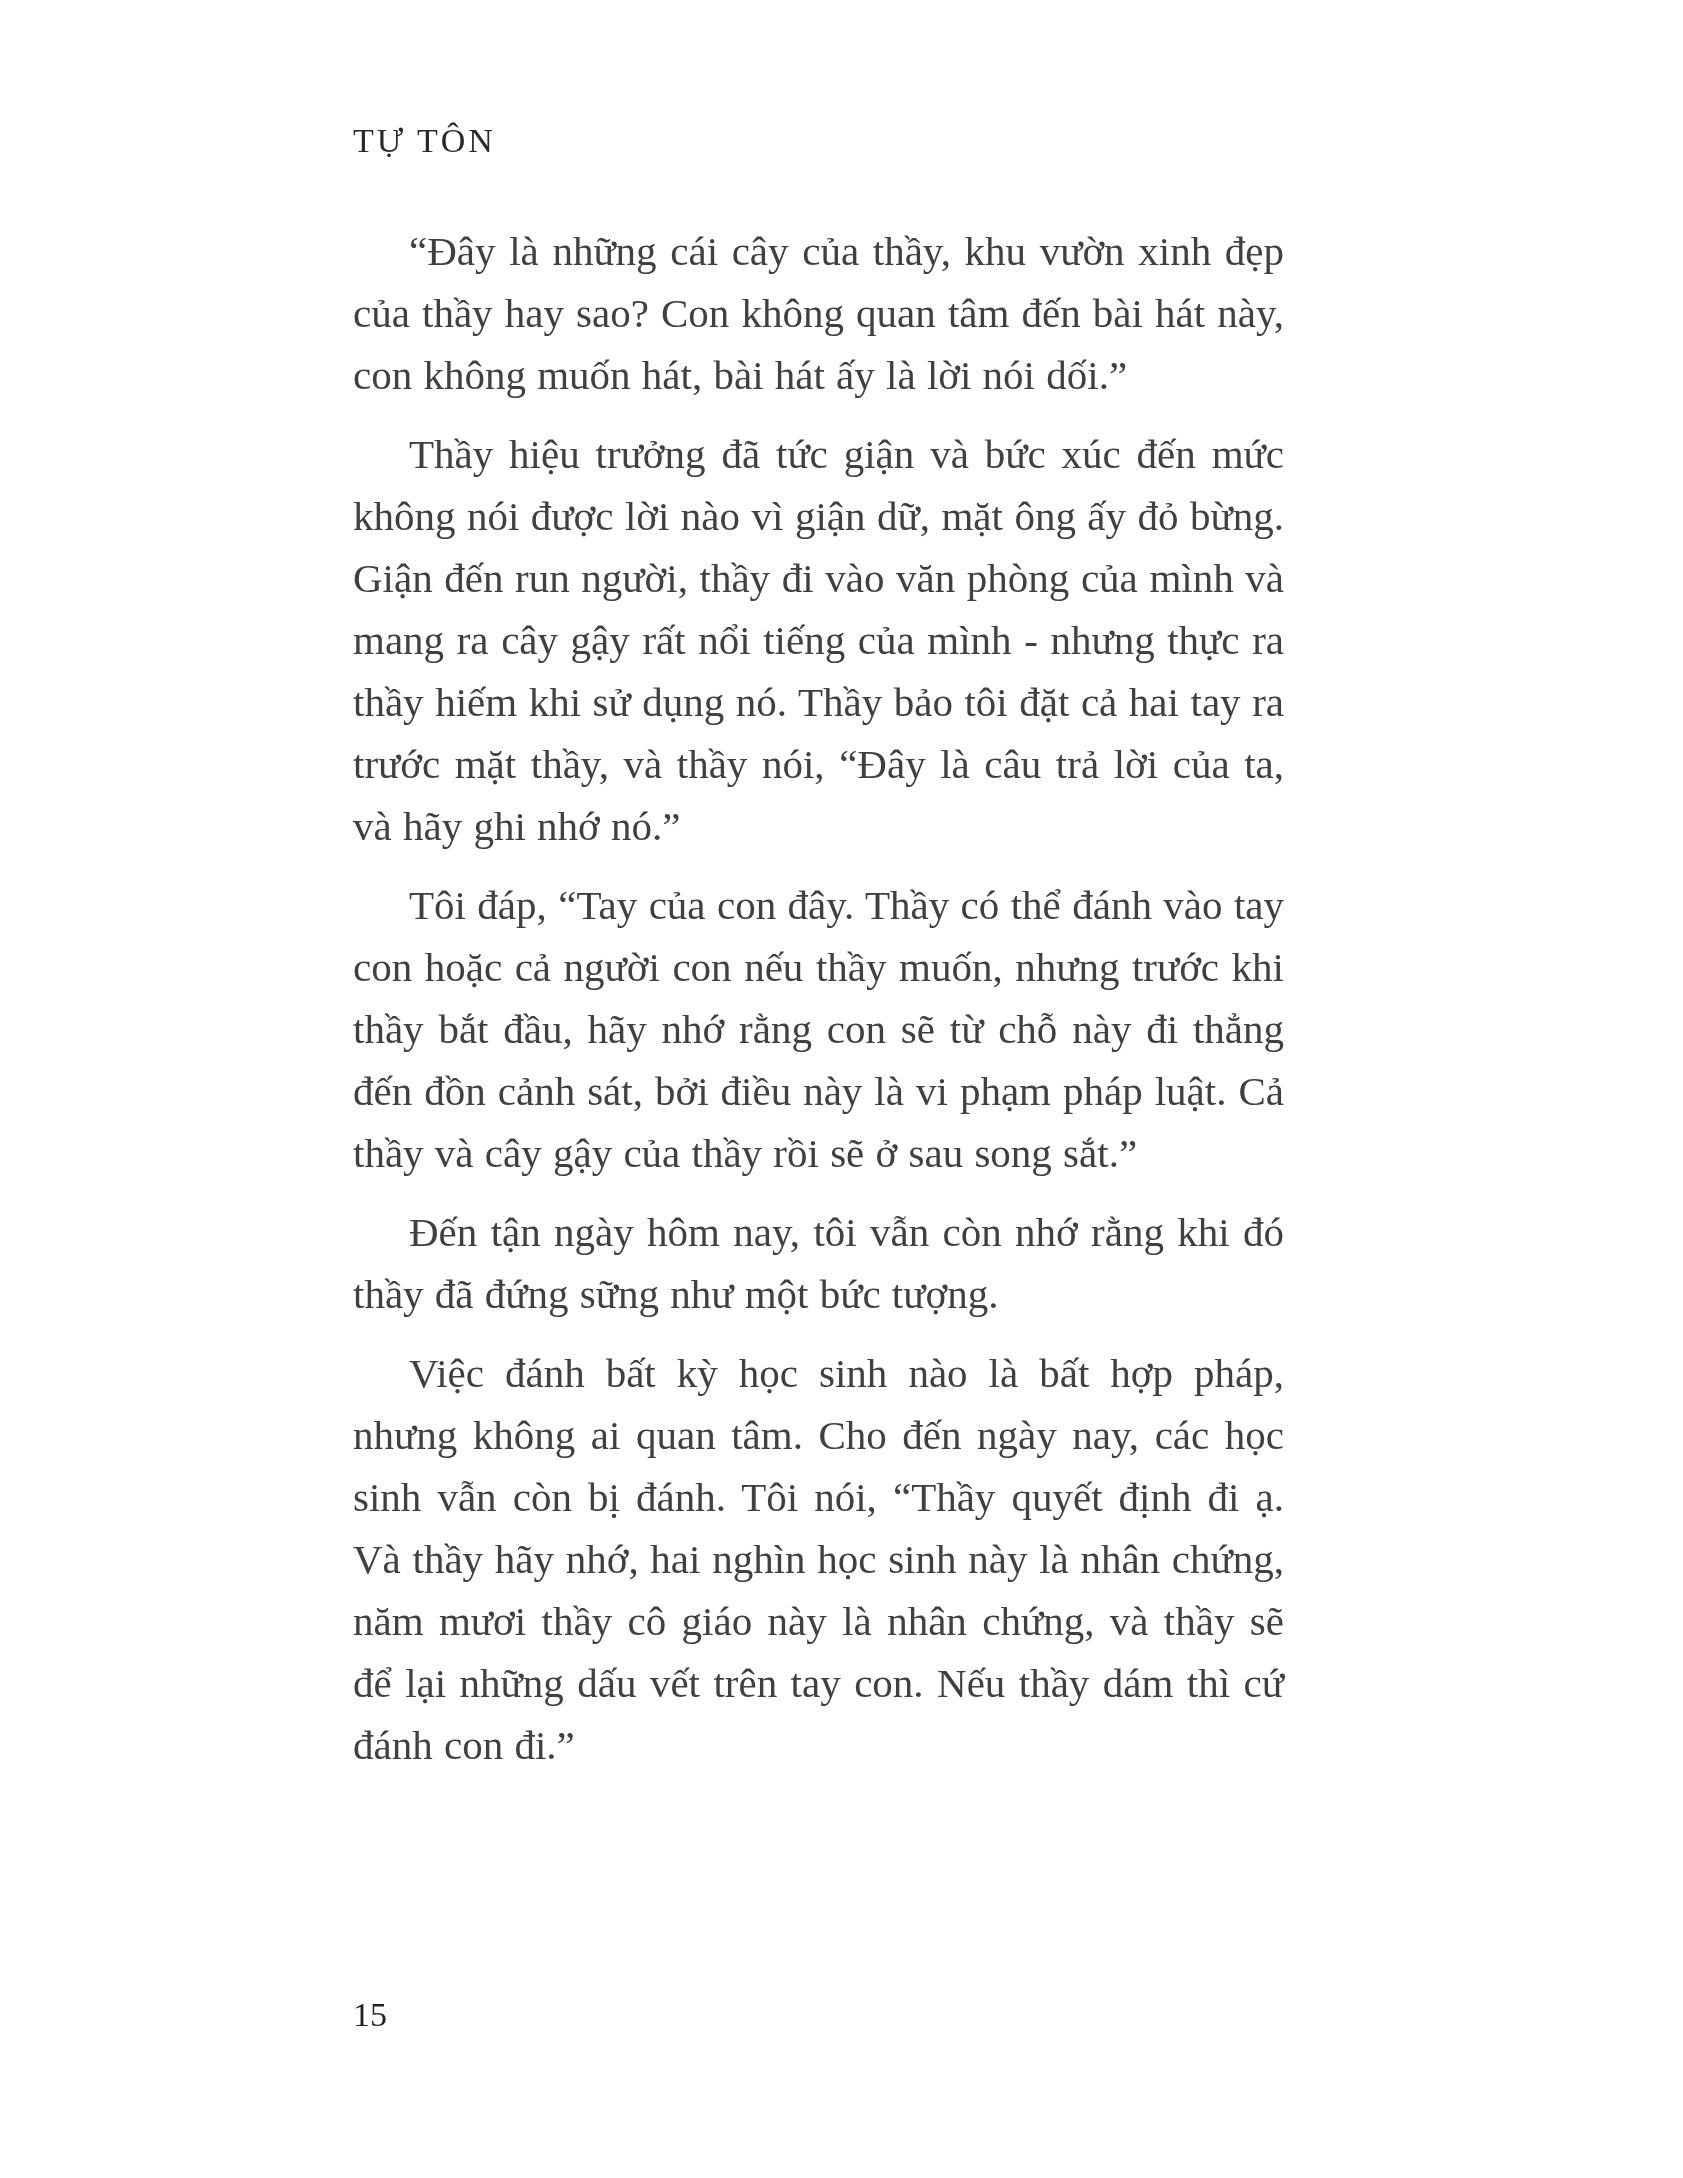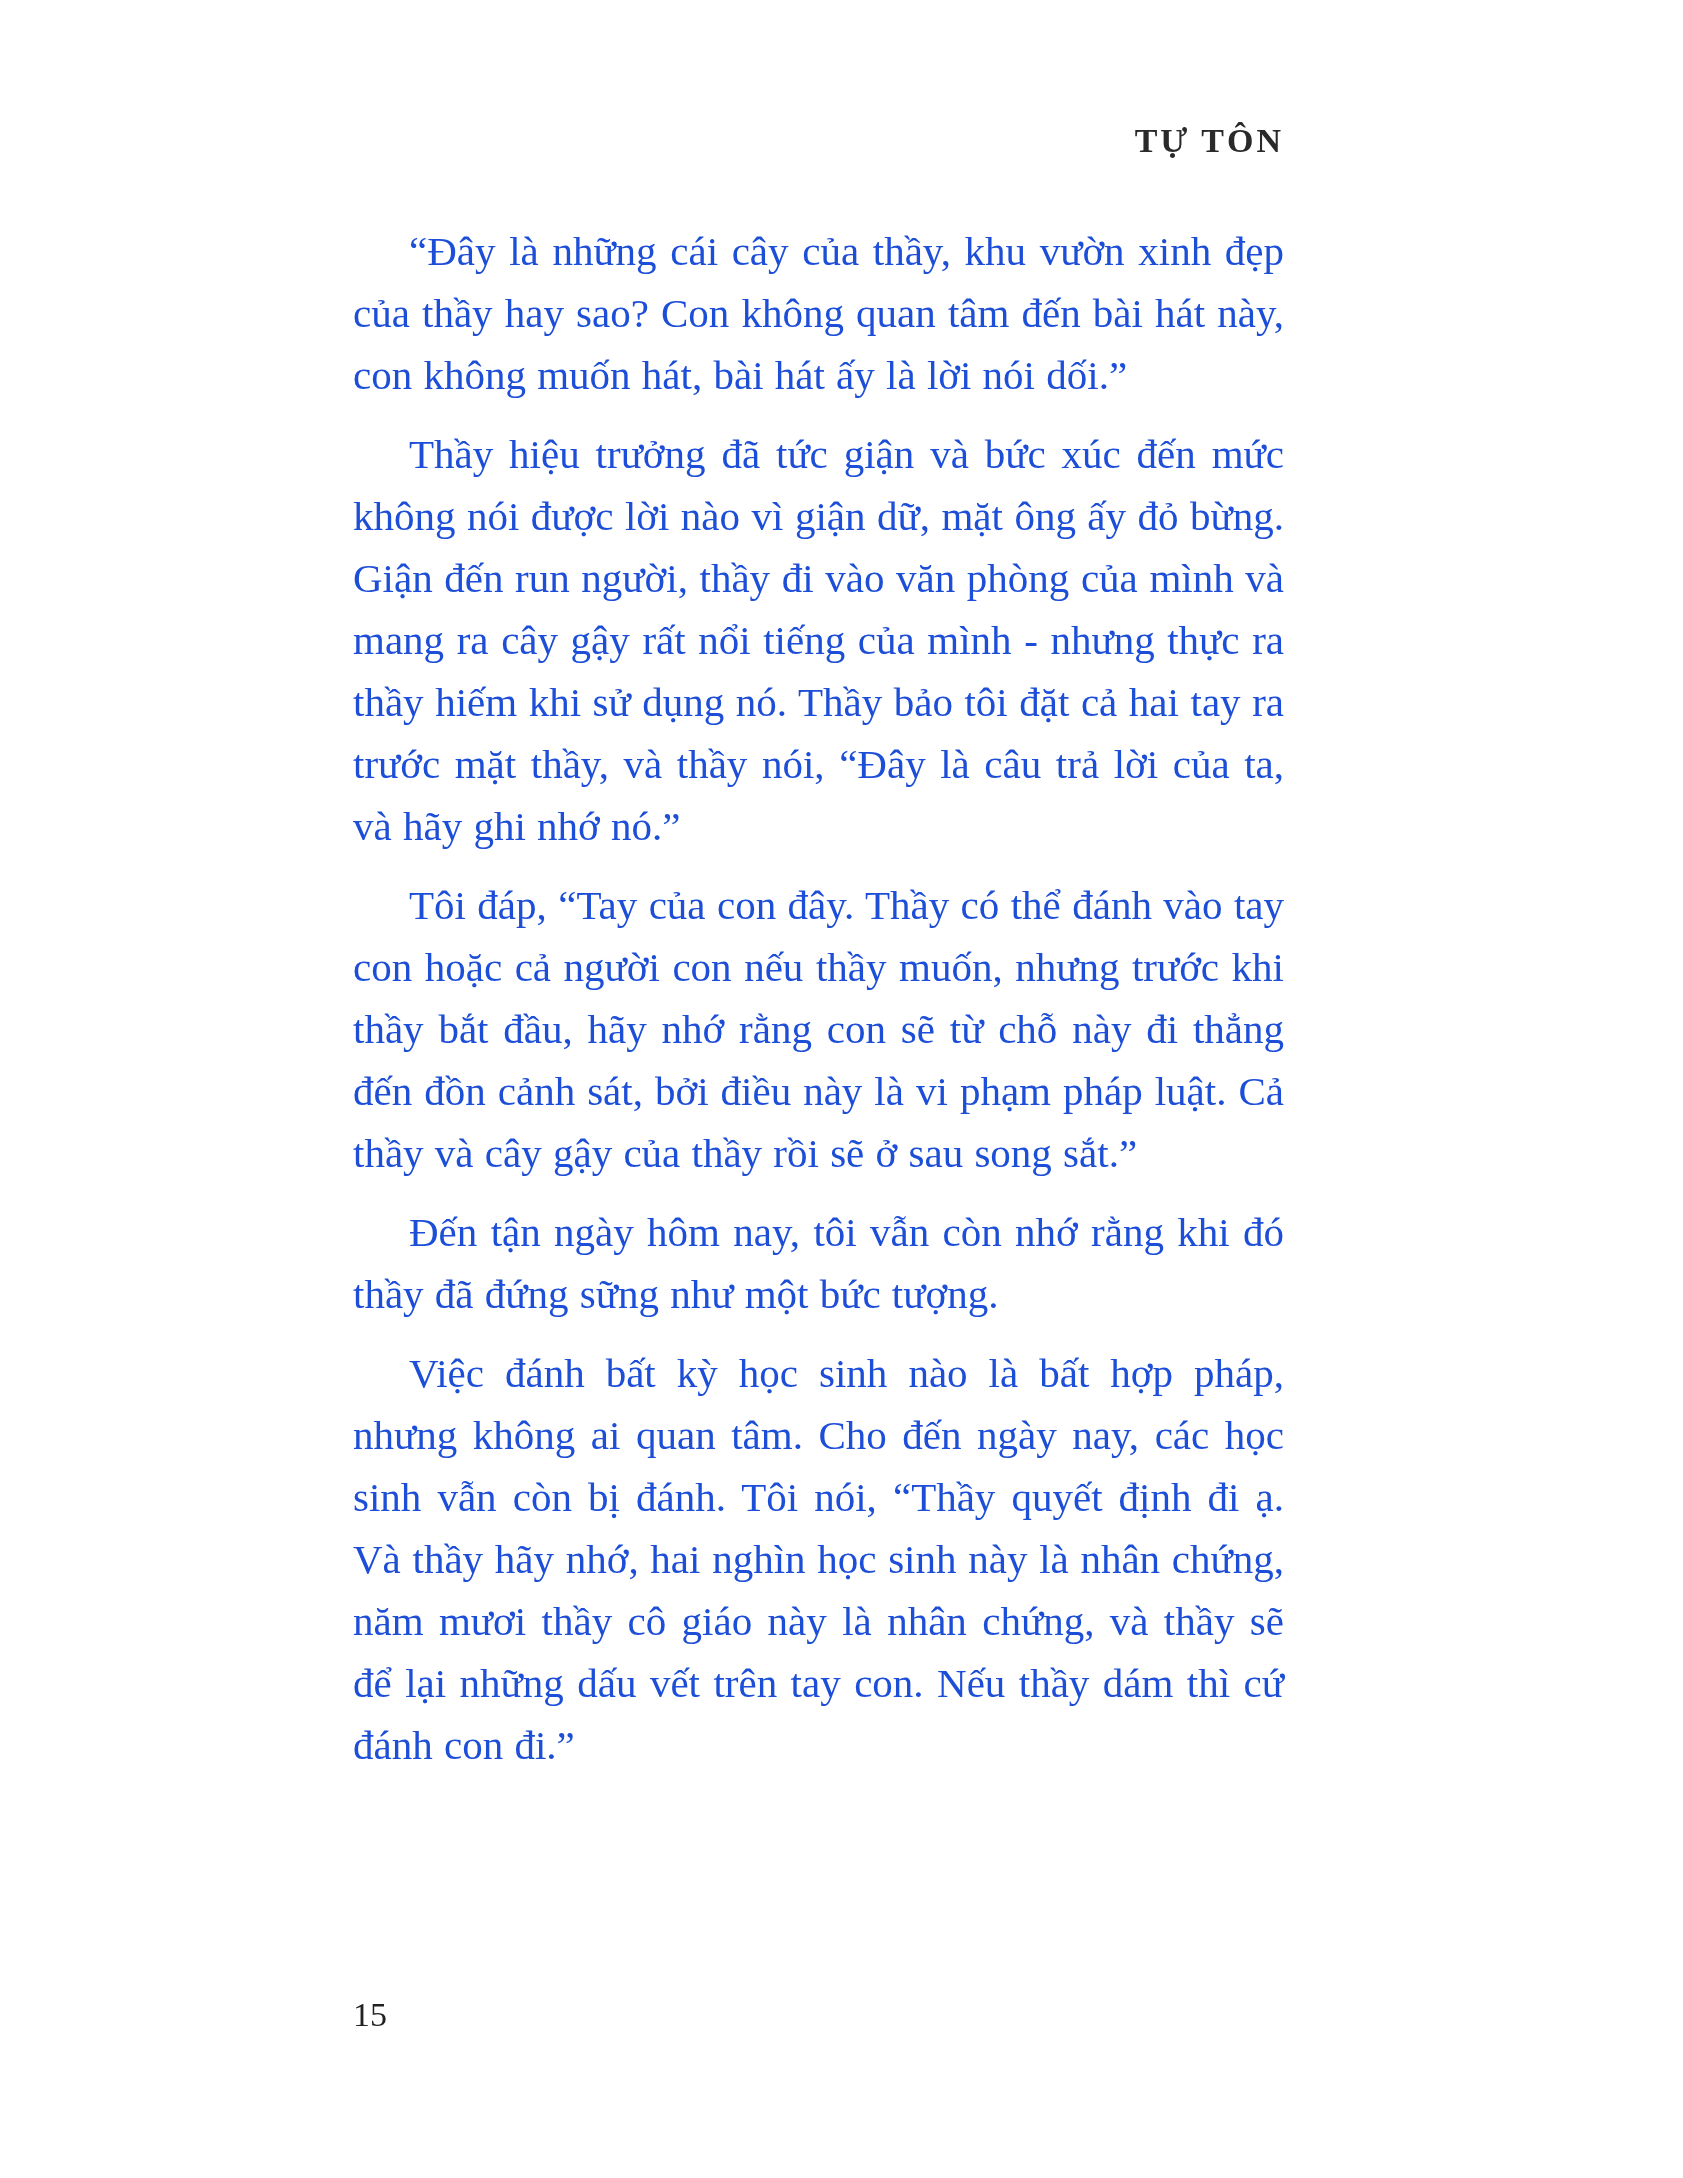--- a/index.html
+++ b/index.html
@@ -19,31 +19,30 @@
     position: absolute;
     left: 353px;
     top: 121px;
     width: 931px;
   }
   .running-head {
     font-size: 34px;
     line-height: 40px;
     letter-spacing: 3px;
     color: #2a2a2a;
-    font-weight: 700;
+    font-weight: 400;
     margin: 0 0 59px 0;
-    text-align: right;
   }
   .body-text p {
     font-size: 41px;
     line-height: 62px;
     text-align: justify;
     text-indent: 56px;
     margin: 0 0 17px 0;
-    color: #1d4ed8;
+    color: #404040;
     word-spacing: 1px;
   }
   .page-number {
     position: absolute;
     left: 353px;
     top: 1996px;
     font-size: 34px;
     color: #222222;
   }
 </style>

